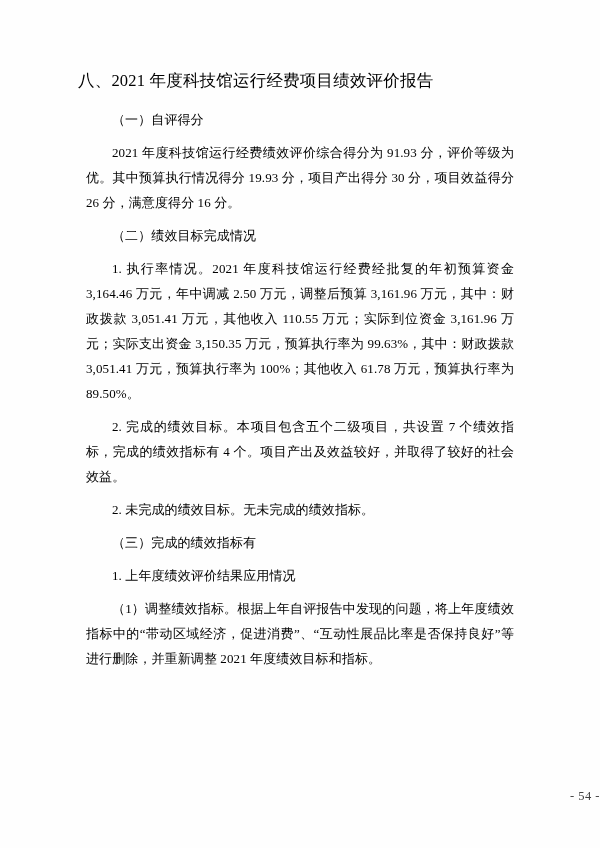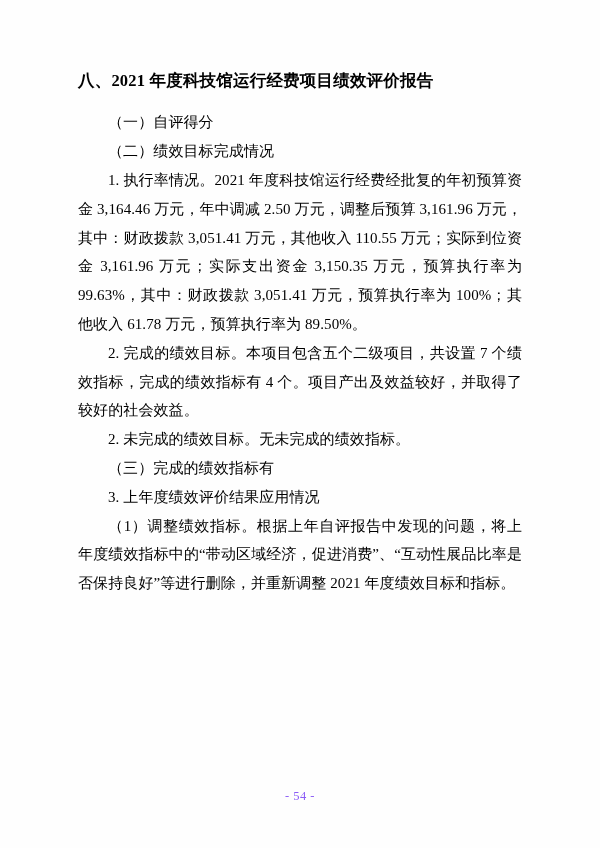--- a/index.html
+++ b/index.html
@@ -17,59 +17,60 @@
   .page {
     position: relative;
     width: 600px;
     height: 848px;
     box-sizing: border-box;
     padding: 68px 78px 0 78px;
     background: #fefefe;
   }
   .doc-title {
     font-size: 16.5px;
-    font-weight: bold;
+    font-weight: normal;
     letter-spacing: 0.2px;
     margin: 0 0 14px 0;
     text-indent: 0;
     line-height: 1.6;
     white-space: nowrap;
   }
   .para {
-    font-size: 15px;
+    font-size: 13px;
     line-height: 1.92;
-    margin: 0;
+    margin: 8px;
     text-align: justify;
     text-justify: inter-ideograph;
     text-indent: 2em;
     letter-spacing: 0.1px;
   }
   .para.heading {
     text-indent: 2em;
   }
   .page-number {
     position: absolute;
     left: 0;
     right: 0;
     bottom: 44px;
-    text-align: center;
+    text-align: right;
     font-size: 12.5px;
-    color: #8b5cf6;
+    color: #404040;
     letter-spacing: 0.5px;
   }
 </style>
 </head>
 <body>
 
 <div class="page">
   <h1 class="doc-title">八、2021 年度科技馆运行经费项目绩效评价报告</h1>
 
   <p class="para heading">（一）自评得分</p>
+  <p class="para">2021 年度科技馆运行经费绩效评价综合得分为 91.93 分，评价等级为优。其中预算执行情况得分 19.93 分，项目产出得分 30 分，项目效益得分 26 分，满意度得分 16 分。</p>
   <p class="para heading">（二）绩效目标完成情况</p>
   <p class="para">1. 执行率情况。2021 年度科技馆运行经费经批复的年初预算资金 3,164.46 万元，年中调减 2.50 万元，调整后预算 3,161.96 万元，其中：财政拨款 3,051.41 万元，其他收入 110.55 万元；实际到位资金 3,161.96 万元；实际支出资金 3,150.35 万元，预算执行率为 99.63%，其中：财政拨款 3,051.41 万元，预算执行率为 100%；其他收入 61.78 万元，预算执行率为 89.50%。</p>
   <p class="para">2. 完成的绩效目标。本项目包含五个二级项目，共设置 7 个绩效指标，完成的绩效指标有 4 个。项目产出及效益较好，并取得了较好的社会效益。</p>
   <p class="para">2. 未完成的绩效目标。无未完成的绩效指标。</p>
   <p class="para heading">（三）完成的绩效指标有</p>
-  <p class="para">3. 上年度绩效评价结果应用情况</p>
+  <p class="para">1. 上年度绩效评价结果应用情况</p>
   <p class="para">（1）调整绩效指标。根据上年自评报告中发现的问题，将上年度绩效指标中的“带动区域经济，促进消费”、“互动性展品比率是否保持良好”等进行删除，并重新调整 2021 年度绩效目标和指标。</p>
 
   <div class="page-number">- 54 -</div>
 </div>
 
 </body></html>

